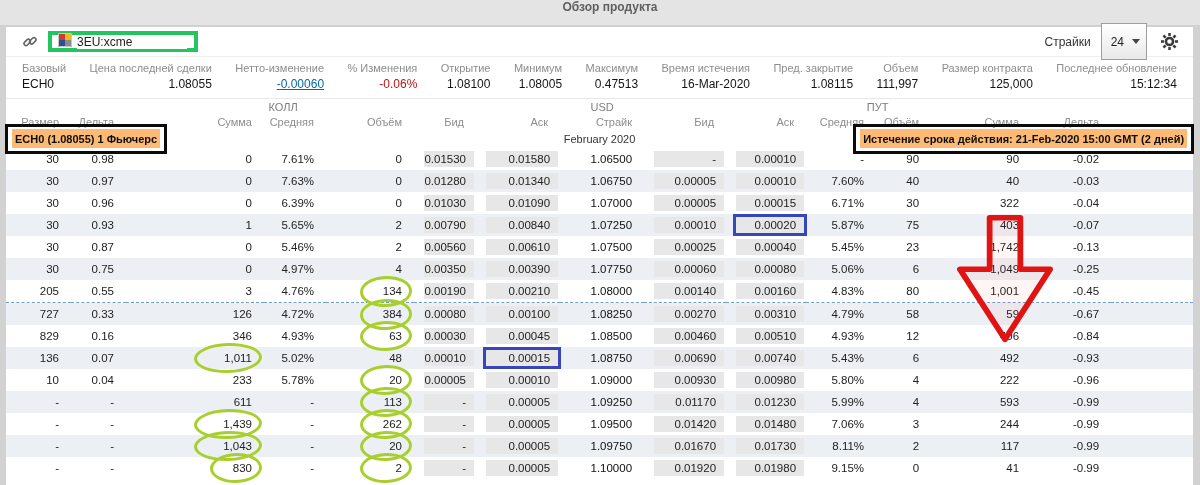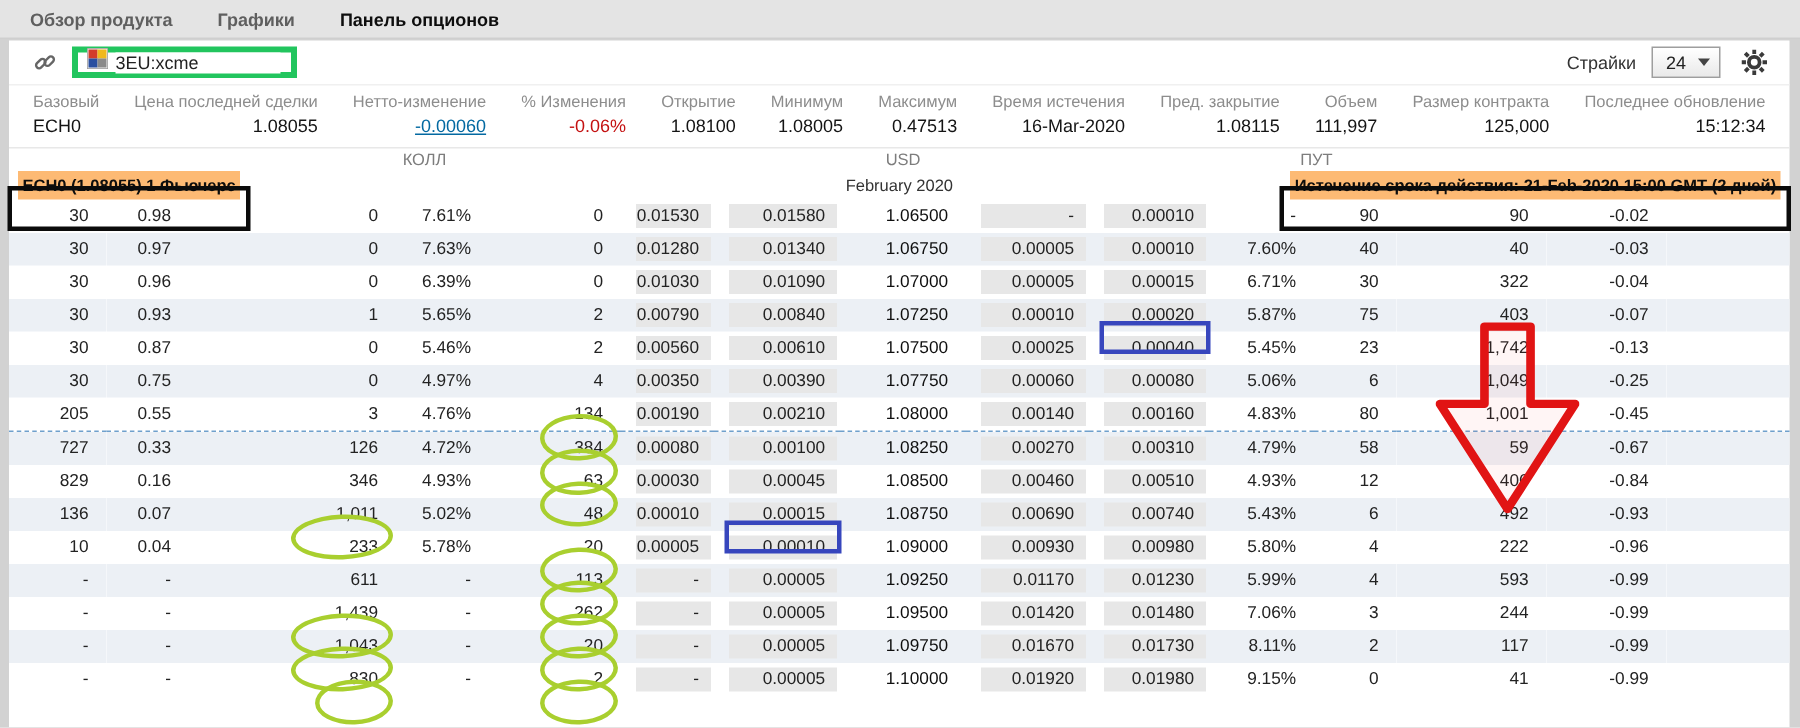--- a/index.html
+++ b/index.html
@@ -2,37 +2,37 @@
 <html><head>
 <meta charset="utf-8">
 <style>
   * { box-sizing: border-box; }
   html, body { margin: 0; padding: 0; width: 1200px; height: 485px; overflow: hidden; }
   body { font-family: "Liberation Sans", sans-serif; background: #c9c9c9; }
   .app { position: relative; width: 1200px; height: 485px; background: #d2d2d2; overflow: hidden; }
 
   
   .tabbar { height: 26px; background: #e4e4e4; border-bottom: 1px solid #cfcfcf;
-            display: flex; align-items: center; padding-left: 20px; gap: 30px; }
+            display: flex; align-items: center; padding-left: 20px; gap: 30px; flex-direction: column; }
   .tab { font-size: 12px; font-weight: bold; color: #5f5f5f; cursor: pointer; white-space: nowrap; }
   .tab.active { color: #0d0d0d; }
 
   
   .content { position: absolute; left: 6px; right: 7px; top: 27px; bottom: 0; background: #ffffff; }
 
   
   .toolbar { height: 30px; display: flex; align-items: center; padding: 0 12px; border-bottom: 1px solid #f0f0f0; }
   .icon-btn { width: 24px; height: 22px; display: flex; align-items: center; justify-content: center; cursor: pointer; }
   .symbol-box { display: flex; align-items: center; gap: 5px; border: 4px solid #22c55e; background: #fff;
                 height: 21px; padding: 0 6px; width: 150px; margin-left: 6px; }
   .symbol-box input { border: none; outline: none; width: 110px; font-size: 12px; color: #222;
                       font-family: "Liberation Sans", sans-serif; padding: 0; }
   .toolbar-right { margin-left: auto; display: flex; align-items: center; gap: 10px; }
   .strikes-label { font-size: 12px; color: #333; }
-  .strikes-select { border: 1px solid #9e9e9e; height: 21px; padding: 0 6px 0 9px; display: flex; align-items: center;
+  .strikes-select { border: 1px solid #9e9e9e; height: 37px; padding: 0 6px 0 9px; display: flex; align-items: center;
                     gap: 8px; font-size: 12px; color: #222; background: linear-gradient(#ffffff, #e9e9e9); cursor: pointer; }
   .caret { width: 0; height: 0; border-left: 4px solid transparent; border-right: 4px solid transparent; border-top: 5px solid #444; }
 
   
   .quote-summary { display: flex; justify-content: space-between; padding: 5px 16px 7px 16px; border-bottom: 1px solid #e8e8e8; }
   .qf { text-align: right; white-space: nowrap; }
   .qf:first-child { text-align: left; }
   .qlabel { font-size: 11px; color: #8d8d8d; }
   .qvalue { font-size: 12px; color: #141414; margin-top: 3px; }
 
@@ -191,20 +191,37 @@
           <col style="width:80px">
           <col style="width:82px">
       </colgroup>
       <thead>
         <tr>
           <th class="grp" colspan="7">КОЛЛ</th>
           <th class="grp">USD</th>
           <th class="grp" colspan="6">ПУТ</th>
           <th class="grp"></th>
         </tr>
+        <tr>
+            <th>Размер</th>
+            <th>Дельта</th>
+            <th>Сумма</th>
+            <th>Средняя</th>
+            <th>Объём</th>
+            <th>Бид</th>
+            <th>Аск</th>
+            <th>Страйк</th>
+            <th>Бид</th>
+            <th>Аск</th>
+            <th>Средняя</th>
+            <th>Объём</th>
+            <th>Сумма</th>
+            <th>Дельта</th>
+            <th></th>
+          </tr>
       </thead>
       <tbody>
         <tr class="month-row">
           <td colspan="15">
             <div class="month-flex">
               <span class="month-center">February 2020</span>
               <span class="month-left">ECH0 (1.08055) 1 Фьючерс</span>
               <span class="month-right">Истечение срока действия: 21-Feb-2020 15:00 GMT (2 дней)</span>
             </div>
           </td>

